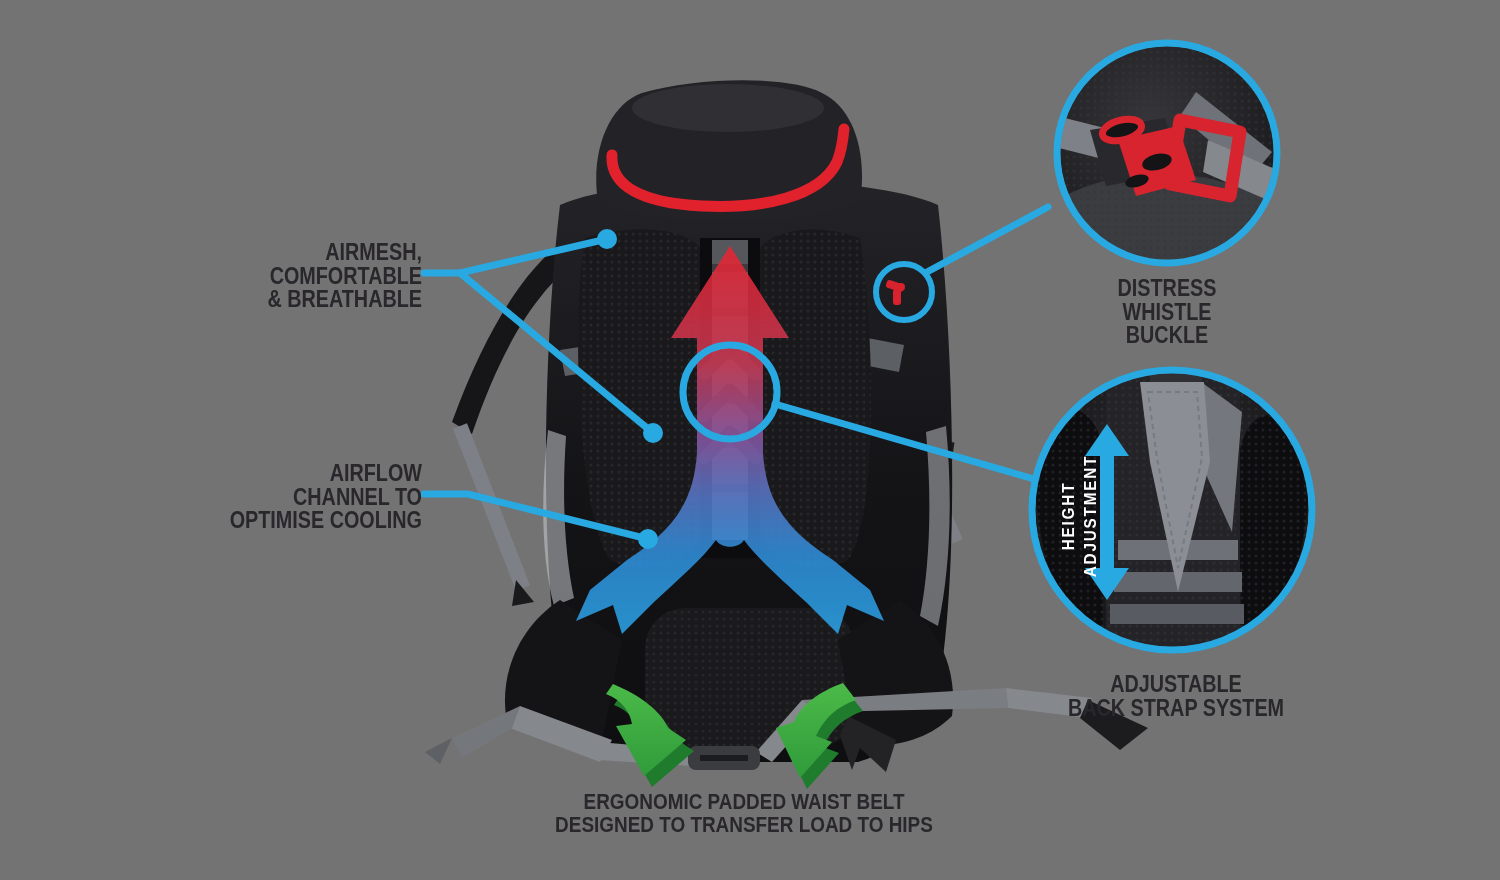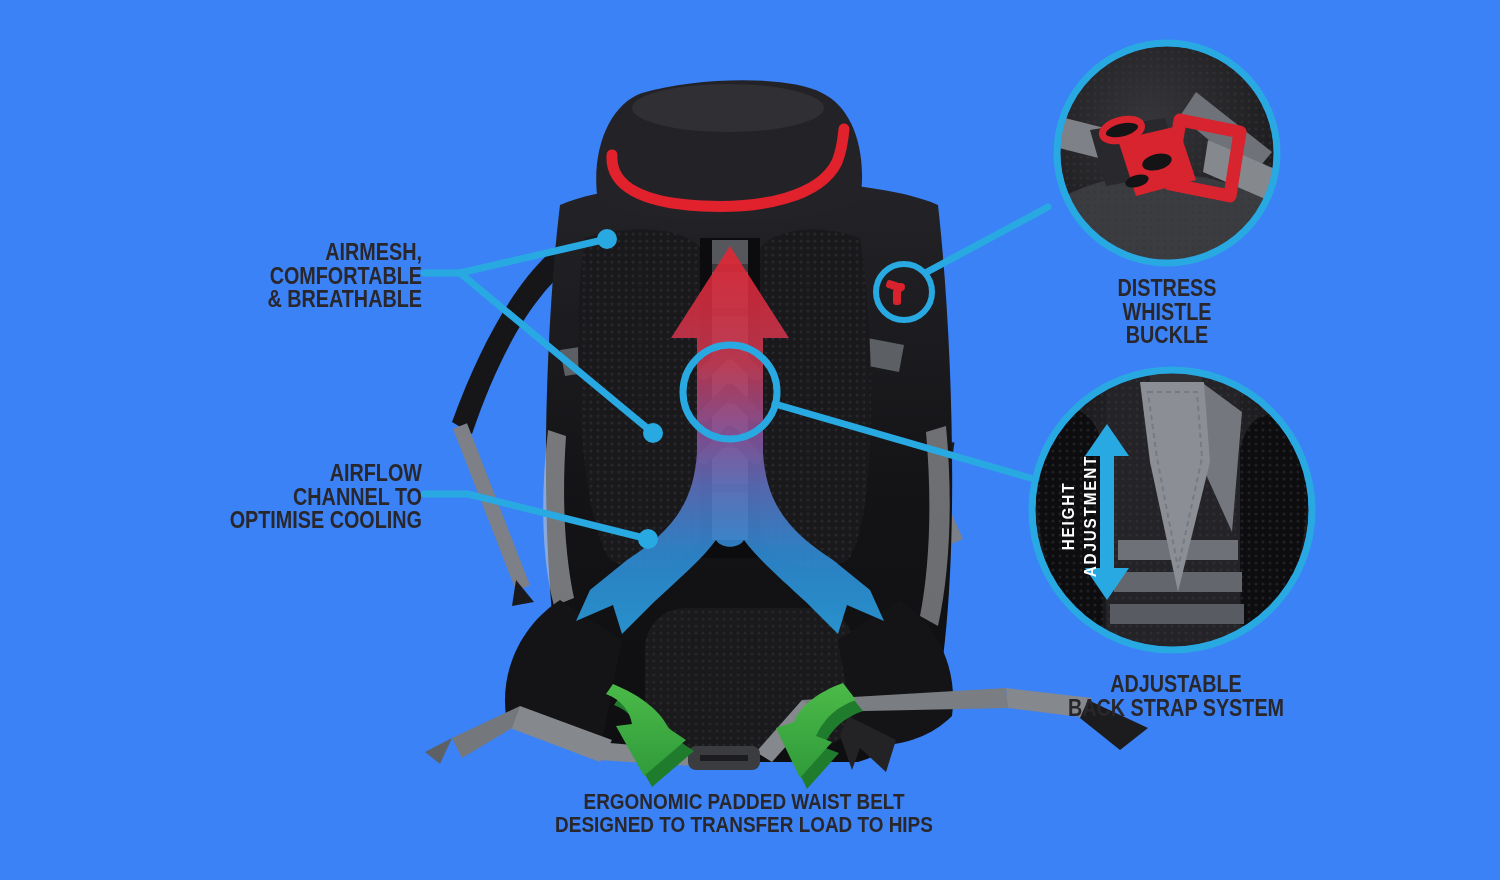--- a/index.html
+++ b/index.html
@@ -1,16 +1,16 @@
 <!DOCTYPE html>
 <html><head>
 <meta charset="utf-8">
 <style>
   html,body{margin:0;padding:0;background:#fff;}
-  .stage{position:relative;width:1500px;height:880px;background:#3b82f6;overflow:hidden;
+  .stage{position:relative;width:1500px;height:880px;background:#737373;overflow:hidden;
          font-family:"Liberation Sans",sans-serif;}
   svg{position:absolute;left:0;top:0;}
   .label{position:absolute;font-weight:bold;color:#29272b;font-size:23px;line-height:23.5px;}
   .label.right{text-align:right;transform:scaleX(.86);transform-origin:100% 50%;}
   .label.center{text-align:center;transform:scaleX(.86);transform-origin:50% 0;}
   .label.vertical{color:#ffffff;font-size:17px;line-height:22px;letter-spacing:2px;text-align:center;
                   transform:rotate(-90deg) scaleX(.9);transform-origin:50% 50%;}
 </style>
 </head>
 <body>

